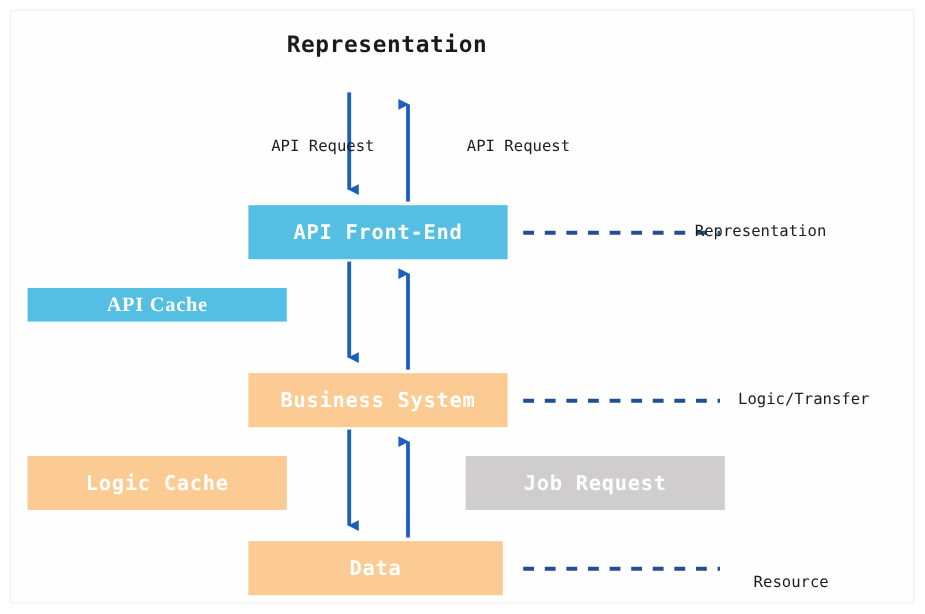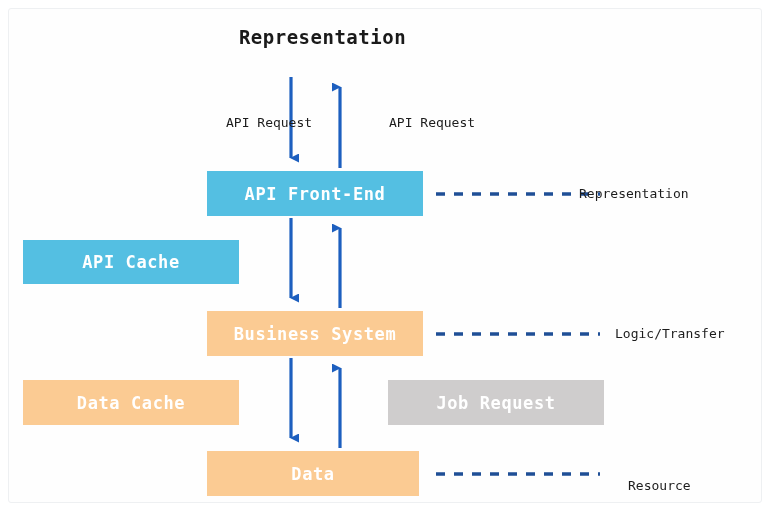--- a/index.html
+++ b/index.html
@@ -110,28 +110,28 @@
         <line x1="436" y1="194" x2="600" y2="194" stroke="#1f4f96" stroke-width="3.4" stroke-dasharray="9 9"></line>
         <line x1="436" y1="334" x2="600" y2="334" stroke="#1f4f96" stroke-width="3.4" stroke-dasharray="9 9"></line>
         <line x1="436" y1="474" x2="600" y2="474" stroke="#1f4f96" stroke-width="3.4" stroke-dasharray="9 9"></line>
       </g>
   </svg>
 
   <div id="nodes-layer">
       <div class="node cyan" style="left: 207px; top: 171px; width: 216px; height: 45px;">
         <span>API Front-End</span>
       </div>
-      <div class="node cyan" style="left: 23px; top: 240px; width: 216px; height: 44px;">
+      <div class="node cyan" style="left: 23px; top: 240px; width: 216px; height: 28px; font-family: Liberation Serif, serif;">
         <span>API Cache</span>
       </div>
       <div class="node peach" style="left: 207px; top: 311px; width: 216px; height: 45px;">
         <span>Business System</span>
       </div>
       <div class="node peach" style="left: 23px; top: 380px; width: 216px; height: 45px;">
-        <span>Data Cache</span>
+        <span>Logic Cache</span>
       </div>
       <div class="node gray" style="left: 388px; top: 380px; width: 216px; height: 45px;">
         <span>Job Request</span>
       </div>
       <div class="node peach" style="left: 207px; top: 451px; width: 212px; height: 45px;">
         <span>Data</span>
       </div>
     </div>
   <div id="flow-labels-layer">
       <div class="edge-label" style="left: 186px; top: 115px;">API Request</div>

